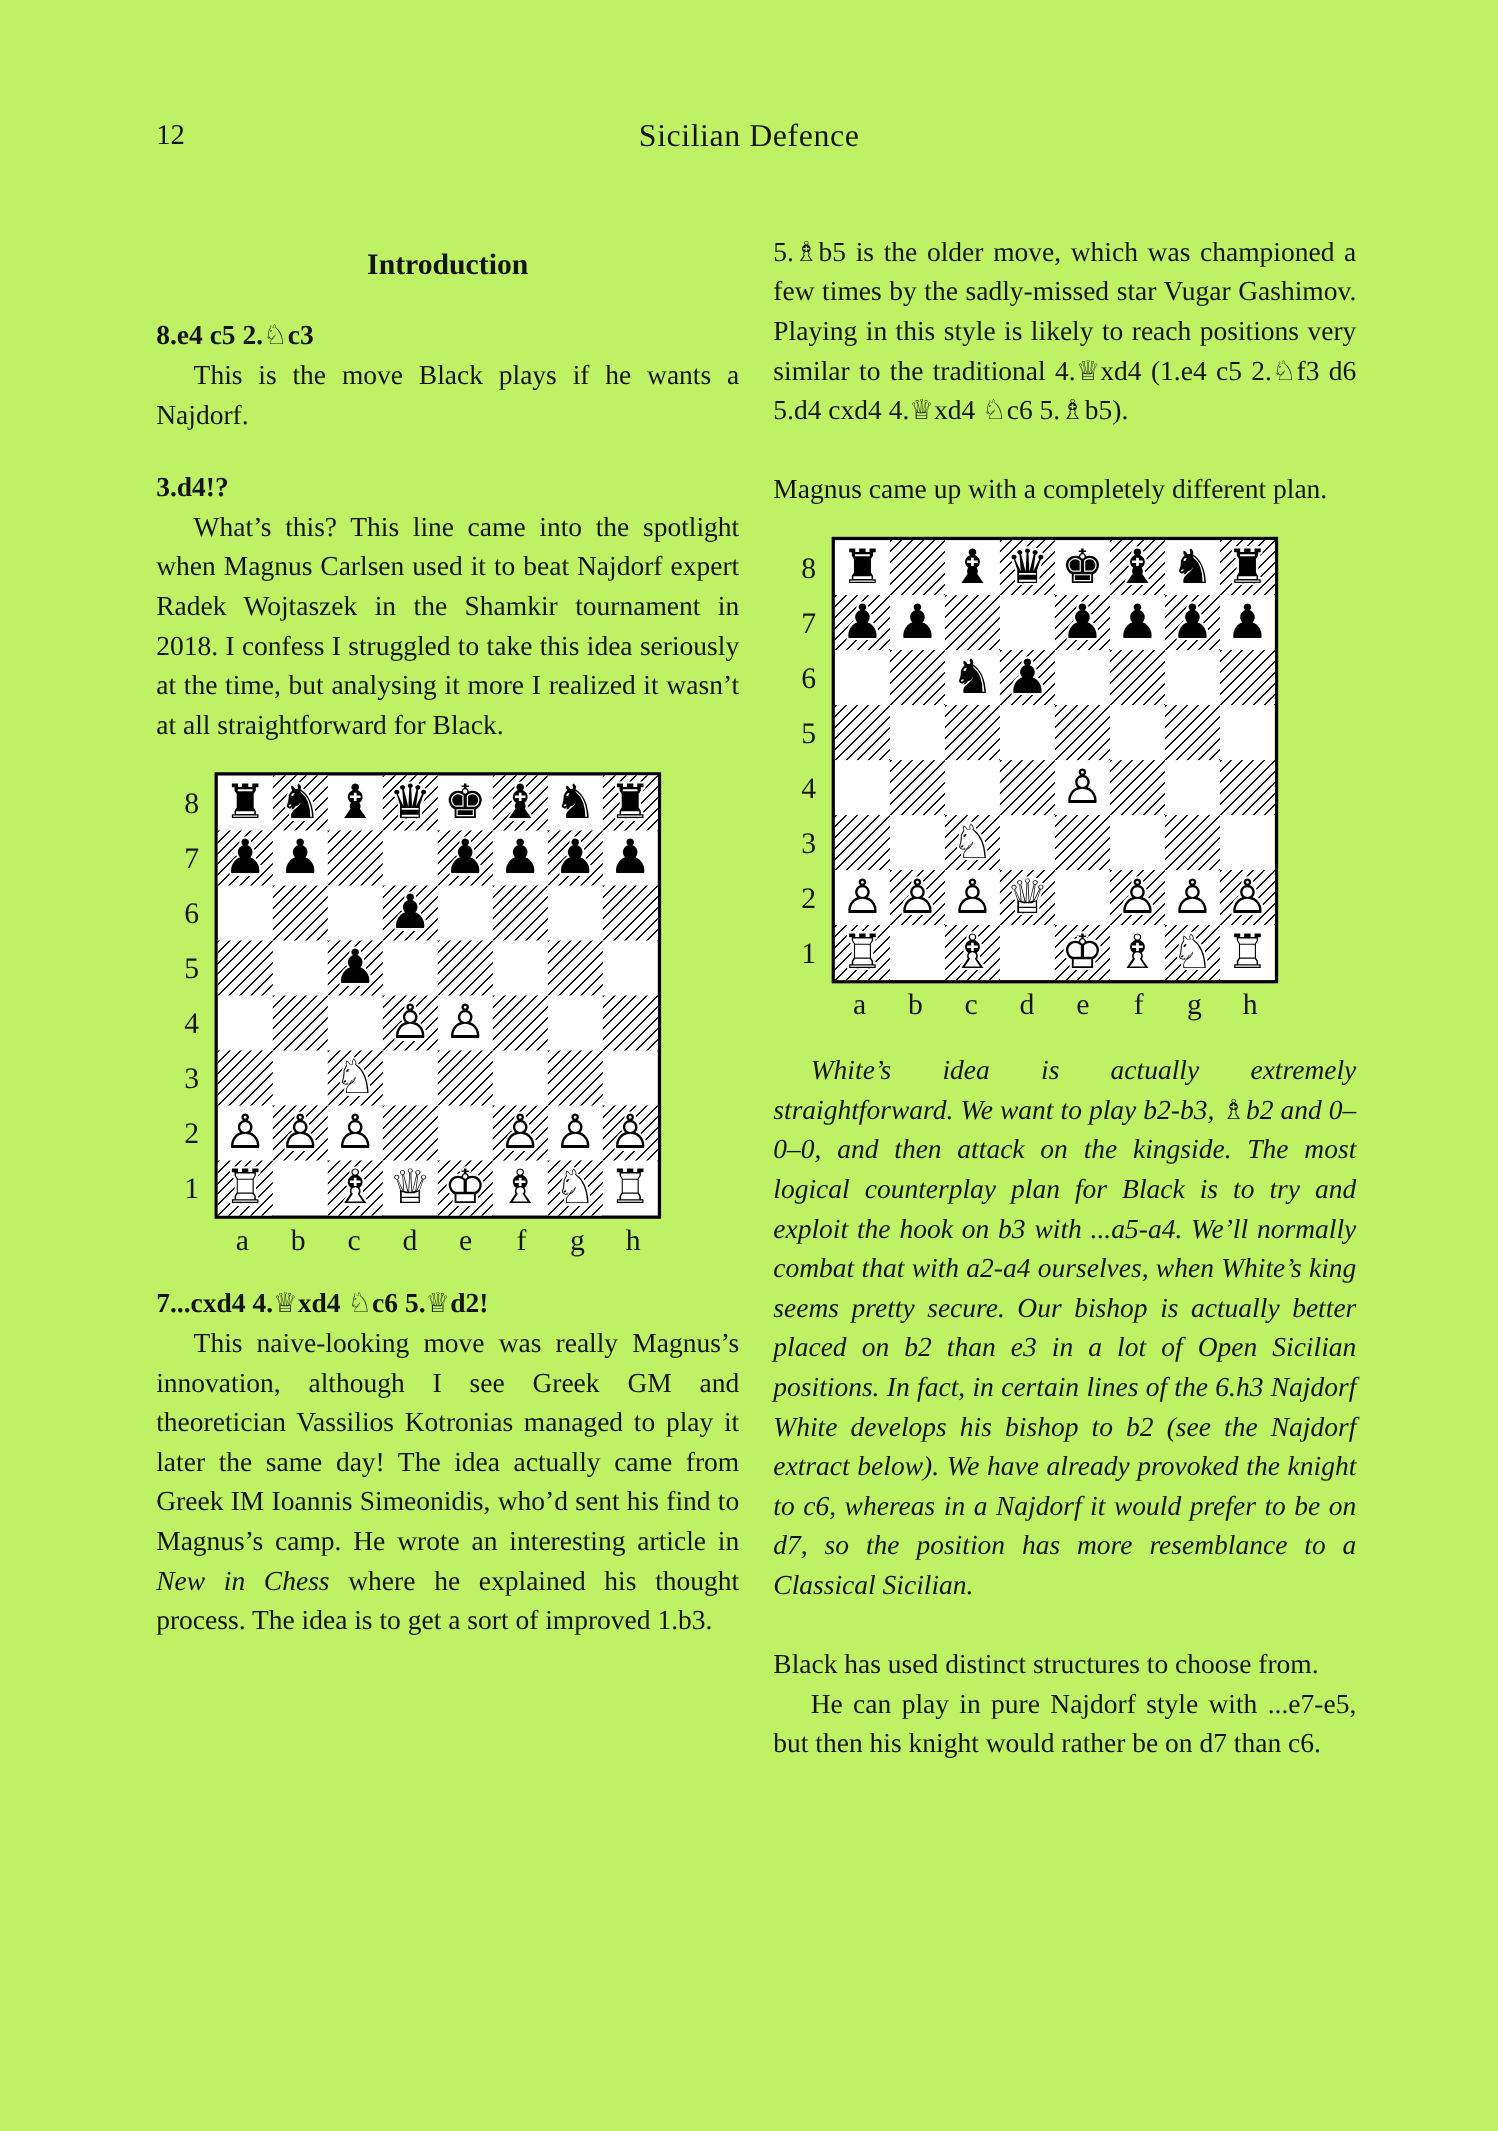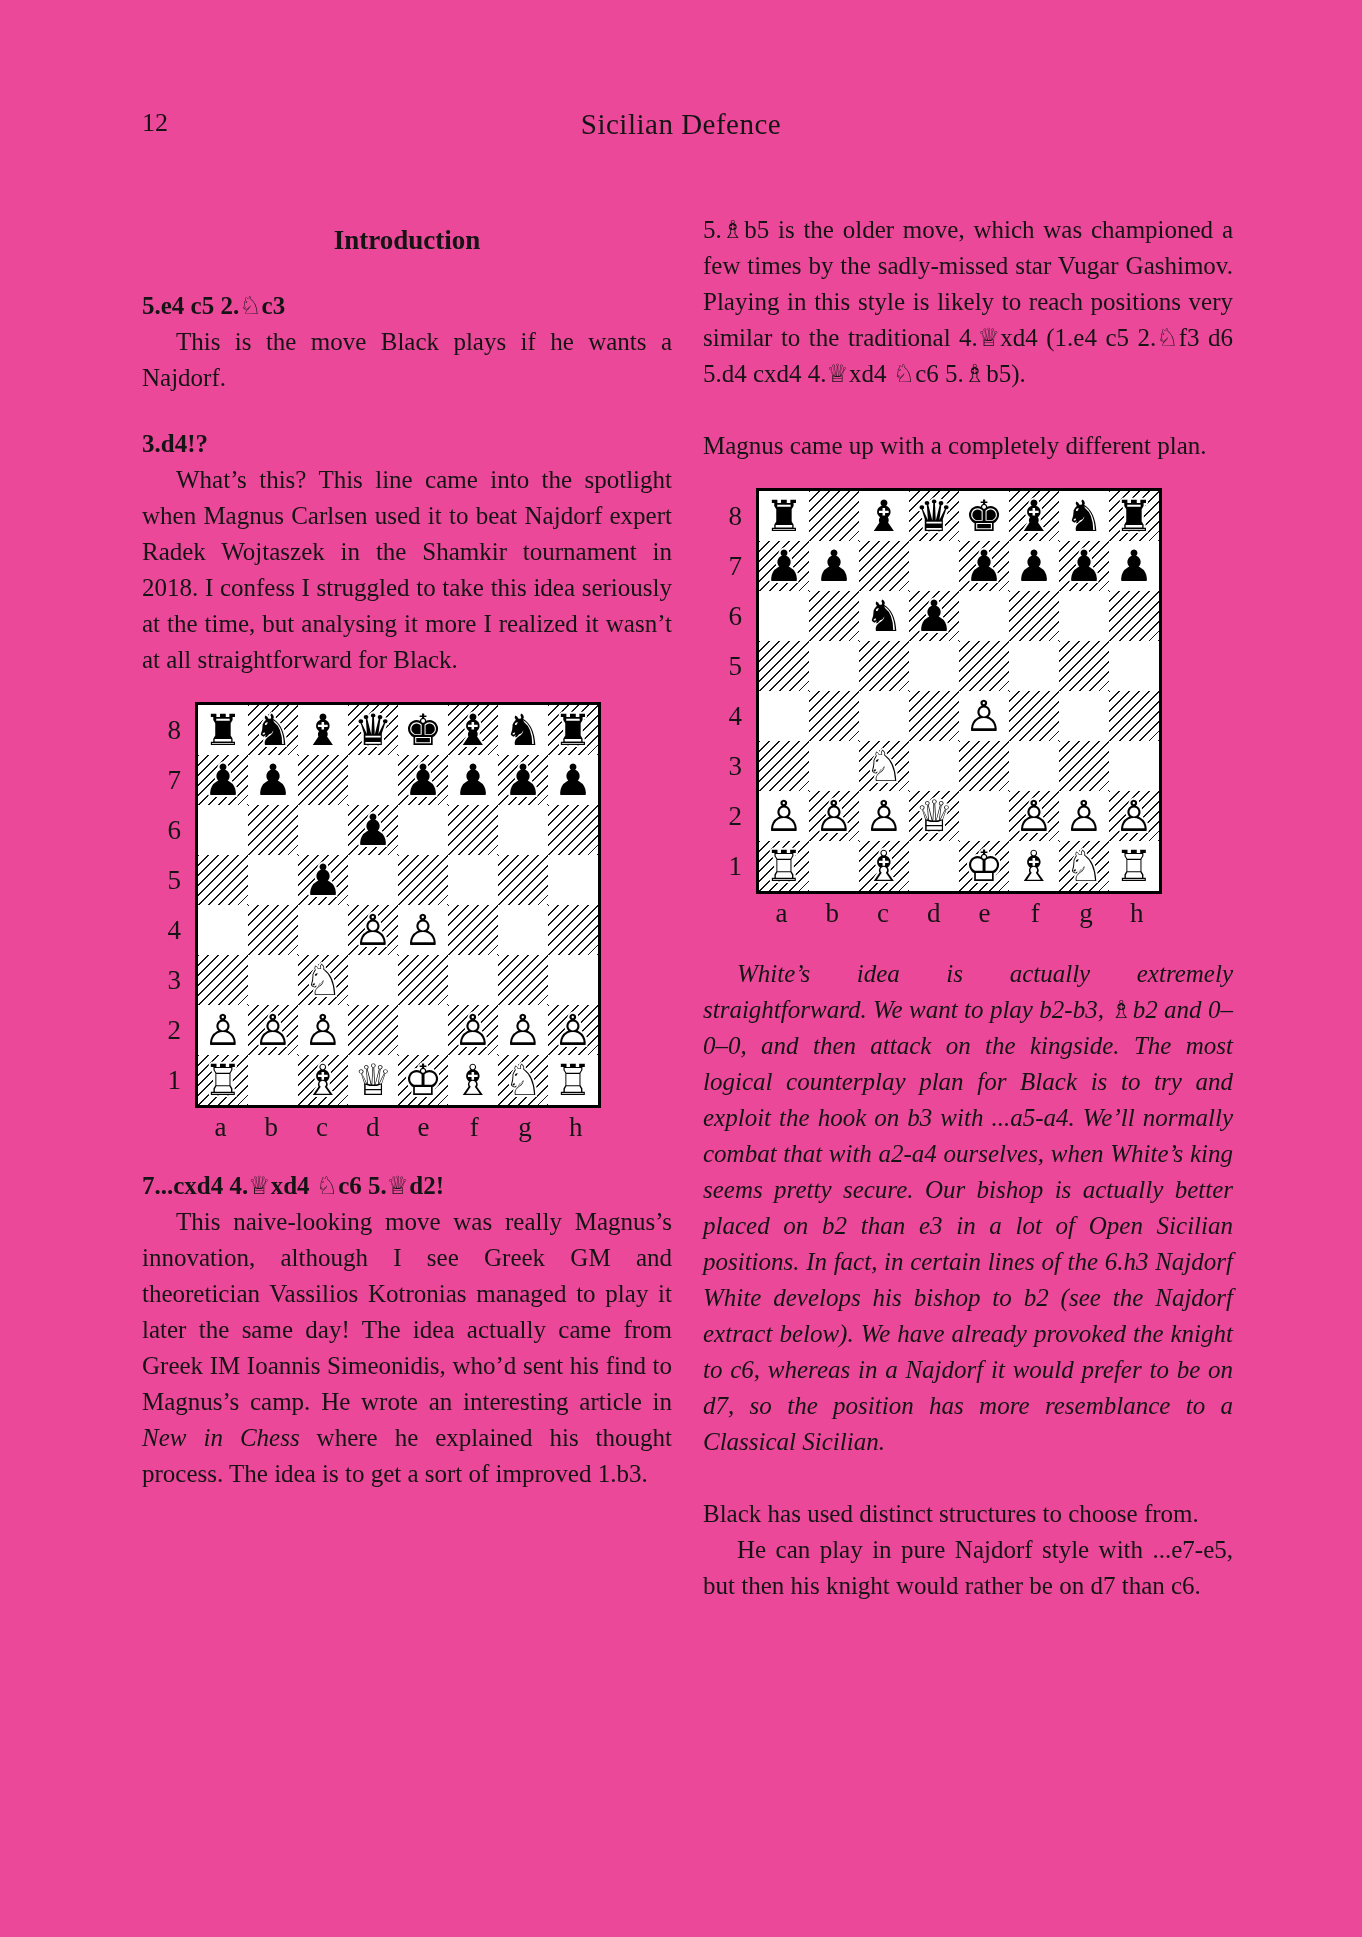--- a/index.html
+++ b/index.html
@@ -1,18 +1,18 @@
 <!DOCTYPE html>
 <html><head>
 <meta charset="utf-8">
 <style>
   html,body { margin:0; padding:0; background:#e8e8e8; }
   .page {
     position:relative; width:1362px; height:1937px; margin:0 auto;
-    background:#ec4899; color:#141414; overflow:hidden;
+    background:#bef264; color:#141414; overflow:hidden;
     font-family:"Liberation Serif","DejaVu Serif","DejaVu Sans",serif;
   }
   .pagenum { position:absolute; left:142px; top:108px; font-size:26px; }
   .header-title { position:absolute; left:0; top:108px; width:100%; text-align:center; font-size:29px; letter-spacing:0.5px; }
 
   .col { position:absolute; top:0; font-size:25px; line-height:36px; text-align:justify; }
   .col-left  { left:142px; width:530px; }
   .col-right { left:703px; width:530px; }
   .col-left  > :first-child { margin-top:222px; }
   .col-right > :first-child { margin-top:212px; }
@@ -51,21 +51,21 @@
   .files div { width:50.75px; text-align:center; }
 </style>
 </head>
 <body>
 
 <div class="page">
   <div class="pagenum">12</div>
   <div class="header-title">Sicilian Defence</div>
   <div class="col col-left" id="col-left">
       <div class="section-heading">Introduction</div>
-      <div class="move-heading">5.e4 c5 2.♘c3</div>
+      <div class="move-heading">8.e4 c5 2.♘c3</div>
       <div class="para indent"><span>This is the move Black plays if he wants a Najdorf.</span></div>
       <div class="move-heading">3.d4!?</div>
       <div class="para indent"><span>What’s this? This line came into the spotlight when Magnus Carlsen used it to beat Najdorf expert Radek Wojtaszek in the Shamkir tournament in 2018. I confess I struggled to take this idea seriously at the time, but analysing it more I realized it wasn’t at all straightforward for Black.</span></div>
       <div class="diagram">
         <div class="board-wrap">
           <div class="ranks">
             <div>8</div>
             <div>7</div>
             <div>6</div>
             <div>5</div>

